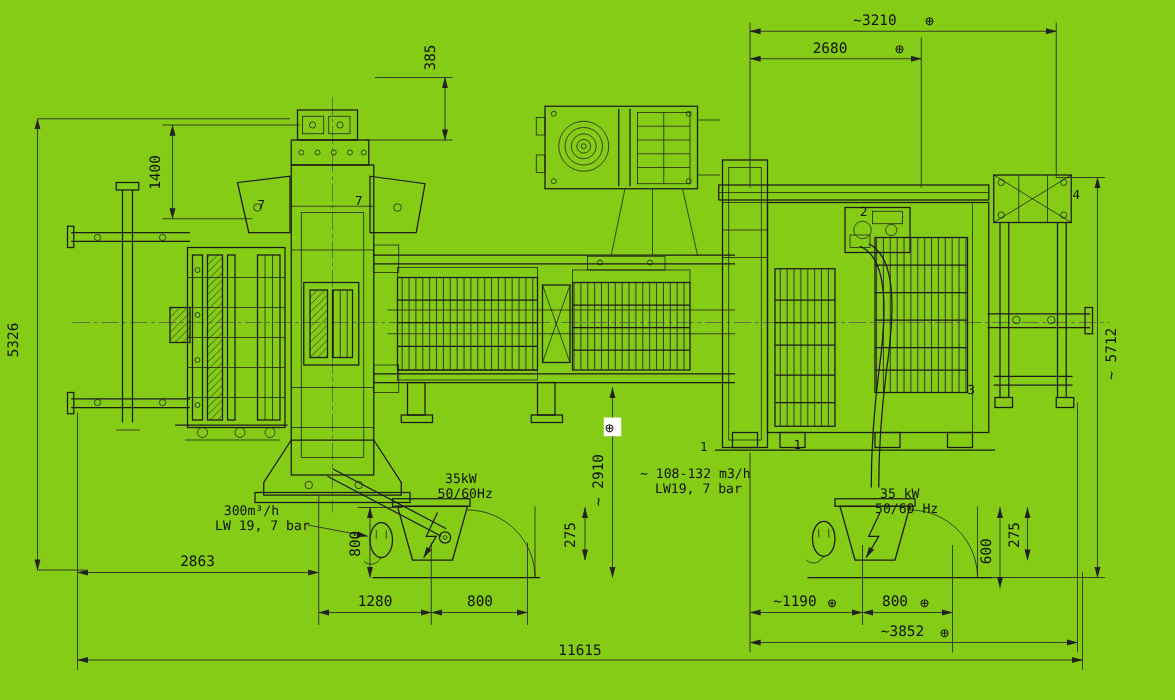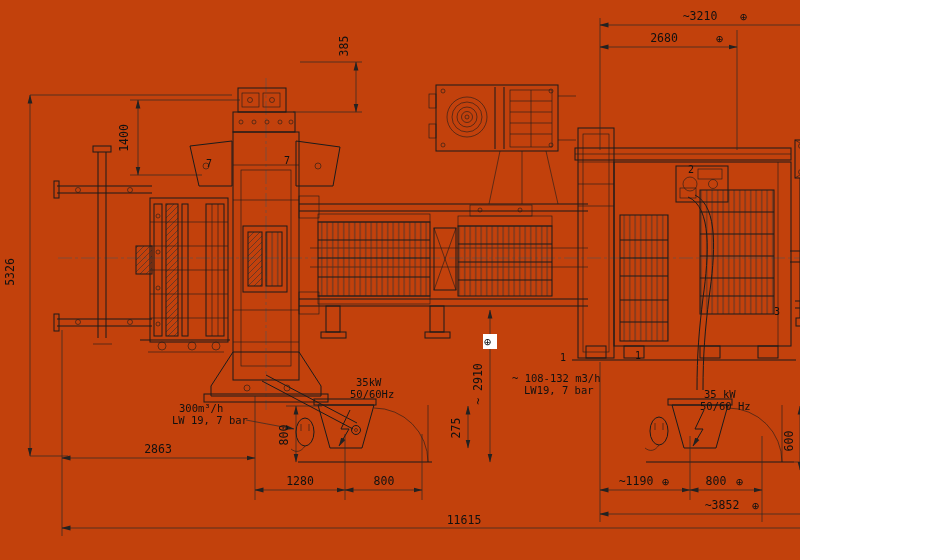--- a/index.html
+++ b/index.html
@@ -1,16 +1,16 @@
 <!DOCTYPE html>
 <html><head>
 <meta charset="utf-8">
 <style>
   html,body { margin:0; padding:0; background:#ffffff; }
-  .canvas { position:relative; width:800px; height:560px; background:#c2410c; overflow:hidden; }
+  .canvas { position:relative; width:940px; height:560px; background:#84cc16; overflow:hidden; }
   svg { display:block; }
   .ln  { fill:none; stroke:#1b1b1b; stroke-width:1; }
   .thin{ fill:none; stroke:#1b1b1b; stroke-width:0.6; }
   .hat { stroke:#1b1b1b; stroke-width:1; }
   .dim { fill:none; stroke:#2a2a2a; stroke-width:0.7; }
   .cl  { fill:none; stroke:#555; stroke-width:0.6; stroke-dasharray:14 3 3 3; }
   text { font-family:"DejaVu Sans Mono","Liberation Mono",monospace; fill:#111; }
   .dimtext   { font-size:11.5px; }
   .notetext  { font-size:10.5px; }
   .callouttext { font-size:10px; }

